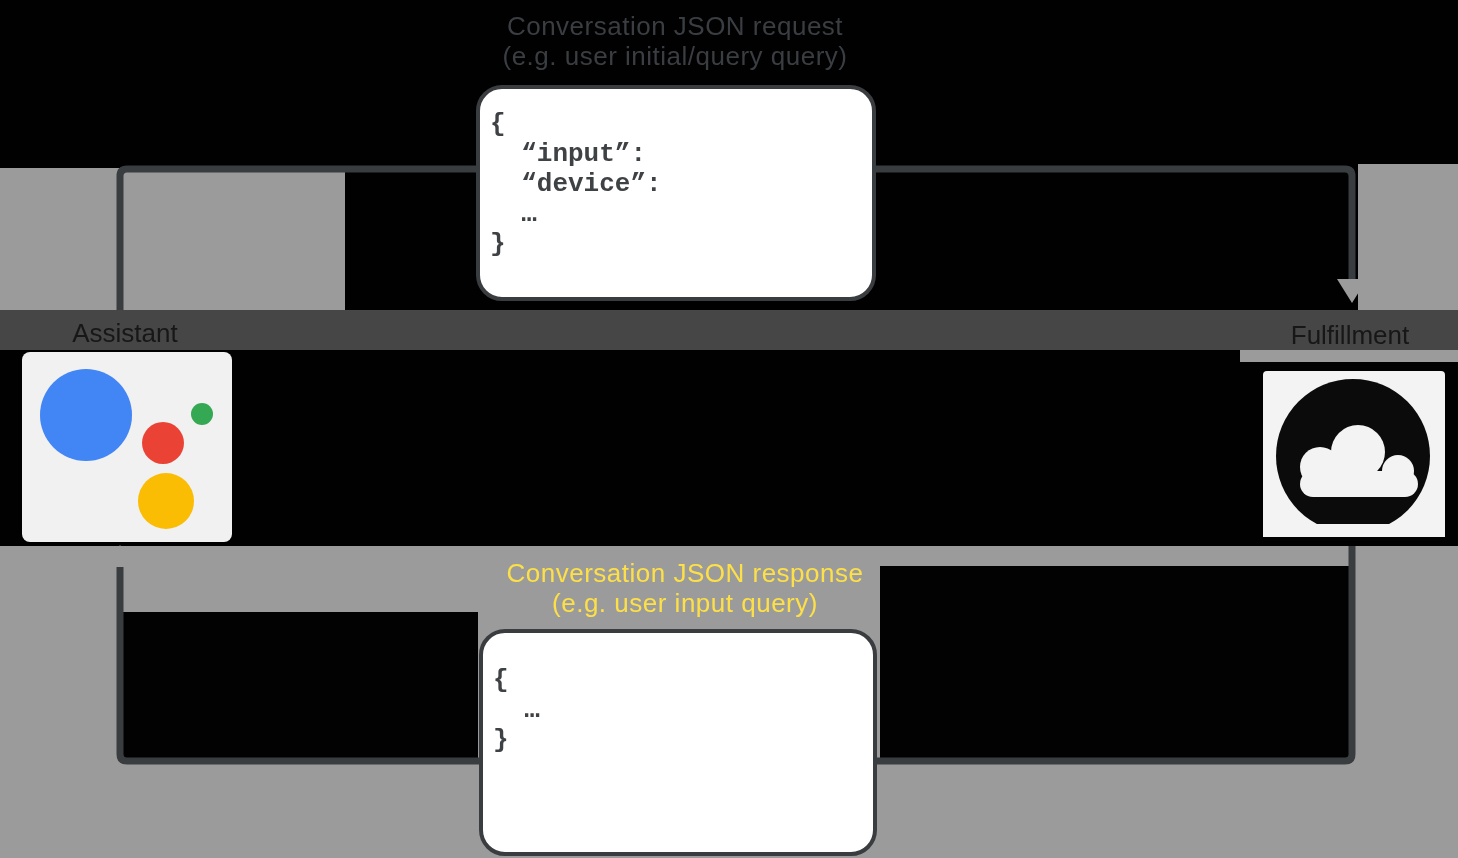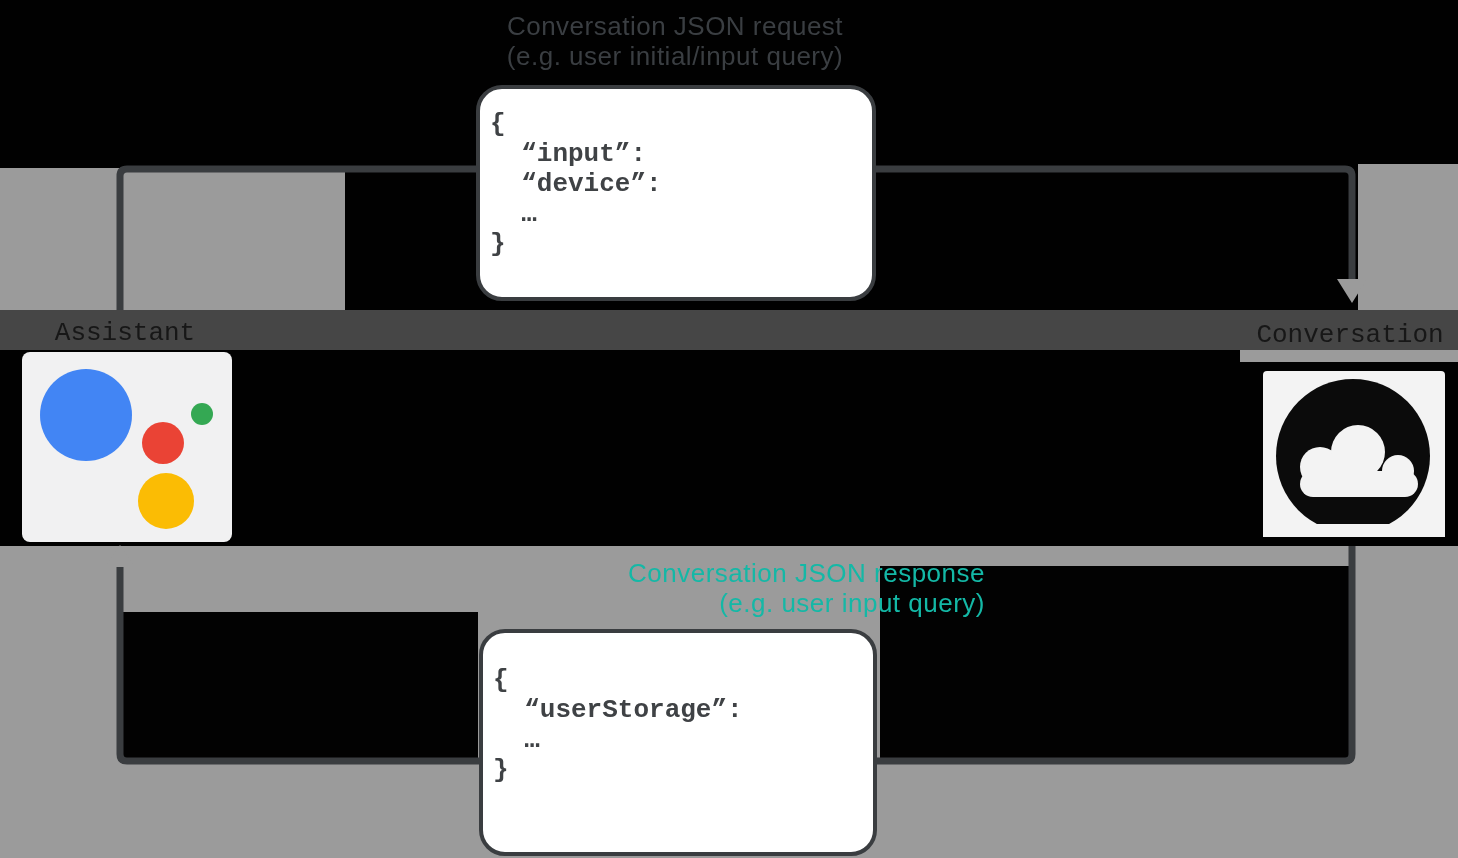--- a/index.html
+++ b/index.html
@@ -6,23 +6,23 @@
   .scene{position:relative;width:1458px;height:858px;background:#010101;overflow:hidden;
          font-family:"Liberation Sans", sans-serif;}
   .patch{position:absolute;}
   .gray{background:#9b9b9b;}
   .blackpatch{background:#020202;}
   .band{position:absolute;left:0;top:310px;width:1458px;height:40px;background:#464646;}
   .arrows{position:absolute;left:0;top:0;z-index:2;}
   .caption{position:absolute;z-index:3;text-align:center;font-size:26px;line-height:30px;
            letter-spacing:.5px;}
   .caption.top{left:375px;top:11px;width:600px;color:#3a3e42;}
-  .caption.bottom{left:385px;top:558px;width:600px;color:#14b8a6;text-align:right;}
+  .caption.bottom{left:385px;top:558px;width:600px;color:#fde047;}
   .actor-label{position:absolute;z-index:3;text-align:center;font-size:26px;color:#171717;
-               width:200px;top:318px;font-family:Liberation Mono, monospace;}
+               width:200px;top:318px;}
   .actor-label.left{left:25px;}
   .actor-label.right{left:1250px;top:320px;}
   .jsonbox{position:absolute;z-index:4;background:#ffffff;border:4px solid #3a3d40;
            border-radius:26px;box-sizing:border-box;color:#3f4245;
            font-family:"Liberation Mono","DejaVu Sans Mono",monospace;
            font-weight:bold;font-size:26px;line-height:30px;}
   .jsonbox .code{padding:0 0 0 10px;}
   .jsonbox .line{white-space:pre;}
   .jsonbox.request{left:476px;top:85px;width:400px;height:216px;}
   .jsonbox.request .code{padding-top:20px;}
@@ -52,43 +52,42 @@
 
   <svg class="arrows" width="1458" height="858" viewBox="0 0 1458 858">
     <path d="M 120 310 L 120 176 Q 120 169 127 169 L 1345 169 Q 1352 169 1352 176 L 1352 279" fill="none" stroke="#3a3d40" stroke-width="7"></path>
     <polygon points="1337,279 1367,279 1352,303" fill="#9b9b9b"></polygon>
     <path d="M 1352 546 L 1352 754 Q 1352 761 1345 761 L 127 761 Q 120 761 120 754 L 120 567" fill="none" stroke="#3a3d40" stroke-width="7"></path>
     <polygon points="106,566 134,566 120,545" fill="#9b9b9b"></polygon>
   </svg>
 
   <div class="caption top">
     <div>Conversation JSON request</div>
-    <div>(e.g. user initial/input query)</div>
+    <div>(e.g. user initial/query query)</div>
   </div>
   <div class="caption bottom">
     <div>Conversation JSON response</div>
     <div>(e.g. user input query)</div>
   </div>
 
   <div class="actor-label left">Assistant</div>
-  <div class="actor-label right">Conversation</div>
+  <div class="actor-label right">Fulfillment</div>
 
   <div class="jsonbox request">
     <div class="code">
       <div class="line">{</div>
       <div class="line">  “input”:</div>
       <div class="line">  “device”:</div>
       <div class="line">  …</div>
       <div class="line">}</div>
     </div>
   </div>
   <div class="jsonbox response">
     <div class="code">
       <div class="line">{</div>
-      <div class="line">  “userStorage”:</div>
       <div class="line">  …</div>
       <div class="line">}</div>
     </div>
   </div>
 
   <div class="tile assistant-tile">
     <div class="dot blue"></div>
     <div class="dot red"></div>
     <div class="dot green"></div>
     <div class="dot yellow"></div>

